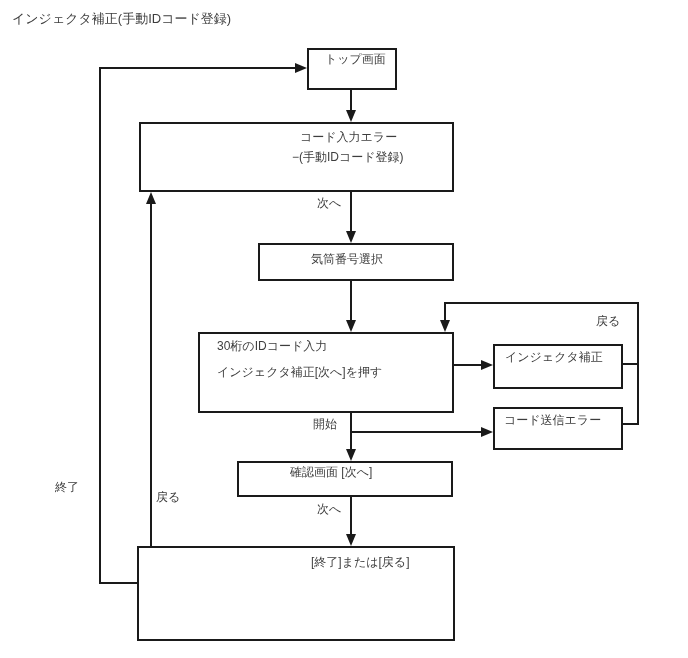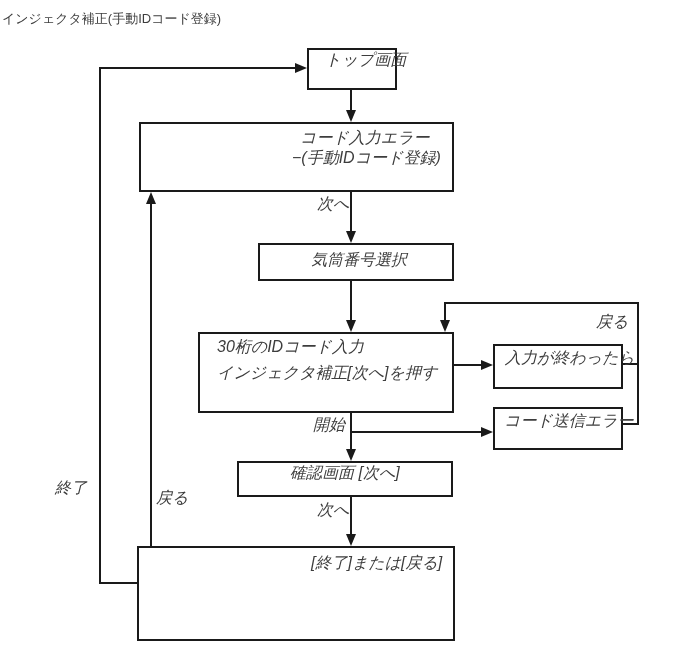--- a/index.html
+++ b/index.html
@@ -21,29 +21,28 @@
   .wire  { stroke: var(--line); stroke-width: 2; fill: none; stroke-linejoin: miter; }
   .head  { fill: var(--line); stroke: none; }
   .box {
     position: absolute;
     border: 2px solid var(--line);
     background: var(--background);
     box-sizing: border-box;
   }
   .txt {
     position: absolute;
-    font-size: 16px;
+    font-size: 12px;
     line-height: 15px;
     white-space: nowrap;
     letter-spacing: 0px;
-    font-style: italic;
   }
   .title {
     position: absolute;
-    left: 2px; top: 10px;
+    left: 12px; top: 10px;
     font-size: 13px;
     line-height: 18px;
     white-space: nowrap;
   }
 </style>
 </head>
 <body>
 
 <div class="canvas">
 
@@ -113,21 +112,21 @@
   <div class="box" style="left:493px; top:407px; width:130px; height:43px;"></div>
 
   <div class="txt" style="left:325px; top:52px;">トップ画面</div>
   <div class="txt" style="left:300px; top:130px;">コード入力エラー</div>
   <div class="txt" style="left:292px; top:150px;">−(手動IDコード登録)</div>
   <div class="txt" style="left:311px; top:252px;">気筒番号選択</div>
   <div class="txt" style="left:217px; top:339px;">30桁のIDコード入力</div>
   <div class="txt" style="left:217px; top:365px;">インジェクタ補正[次へ]を押す</div>
   <div class="txt" style="left:290px; top:465px;">確認画面 [次へ]</div>
   <div class="txt" style="left:311px; top:555px;">[終了]または[戻る]</div>
-  <div class="txt" style="left:505px; top:350px;">入力が終わったら</div>
+  <div class="txt" style="left:505px; top:350px;">インジェクタ補正</div>
   <div class="txt" style="left:504px; top:413px;">コード送信エラー</div>
 
   <div class="txt" style="left:317px; top:196px;">次へ</div>
   <div class="txt" style="left:313px; top:417px;text-align:center;">開始</div>
   <div class="txt" style="left:317px; top:502px;">次へ</div>
   <div class="txt" style="left:596px; top:314px;">戻る</div>
   <div class="txt" style="left:55px;  top:480px;">終了</div>
   <div class="txt" style="left:156px; top:490px;">戻る</div>
 
 </div>

